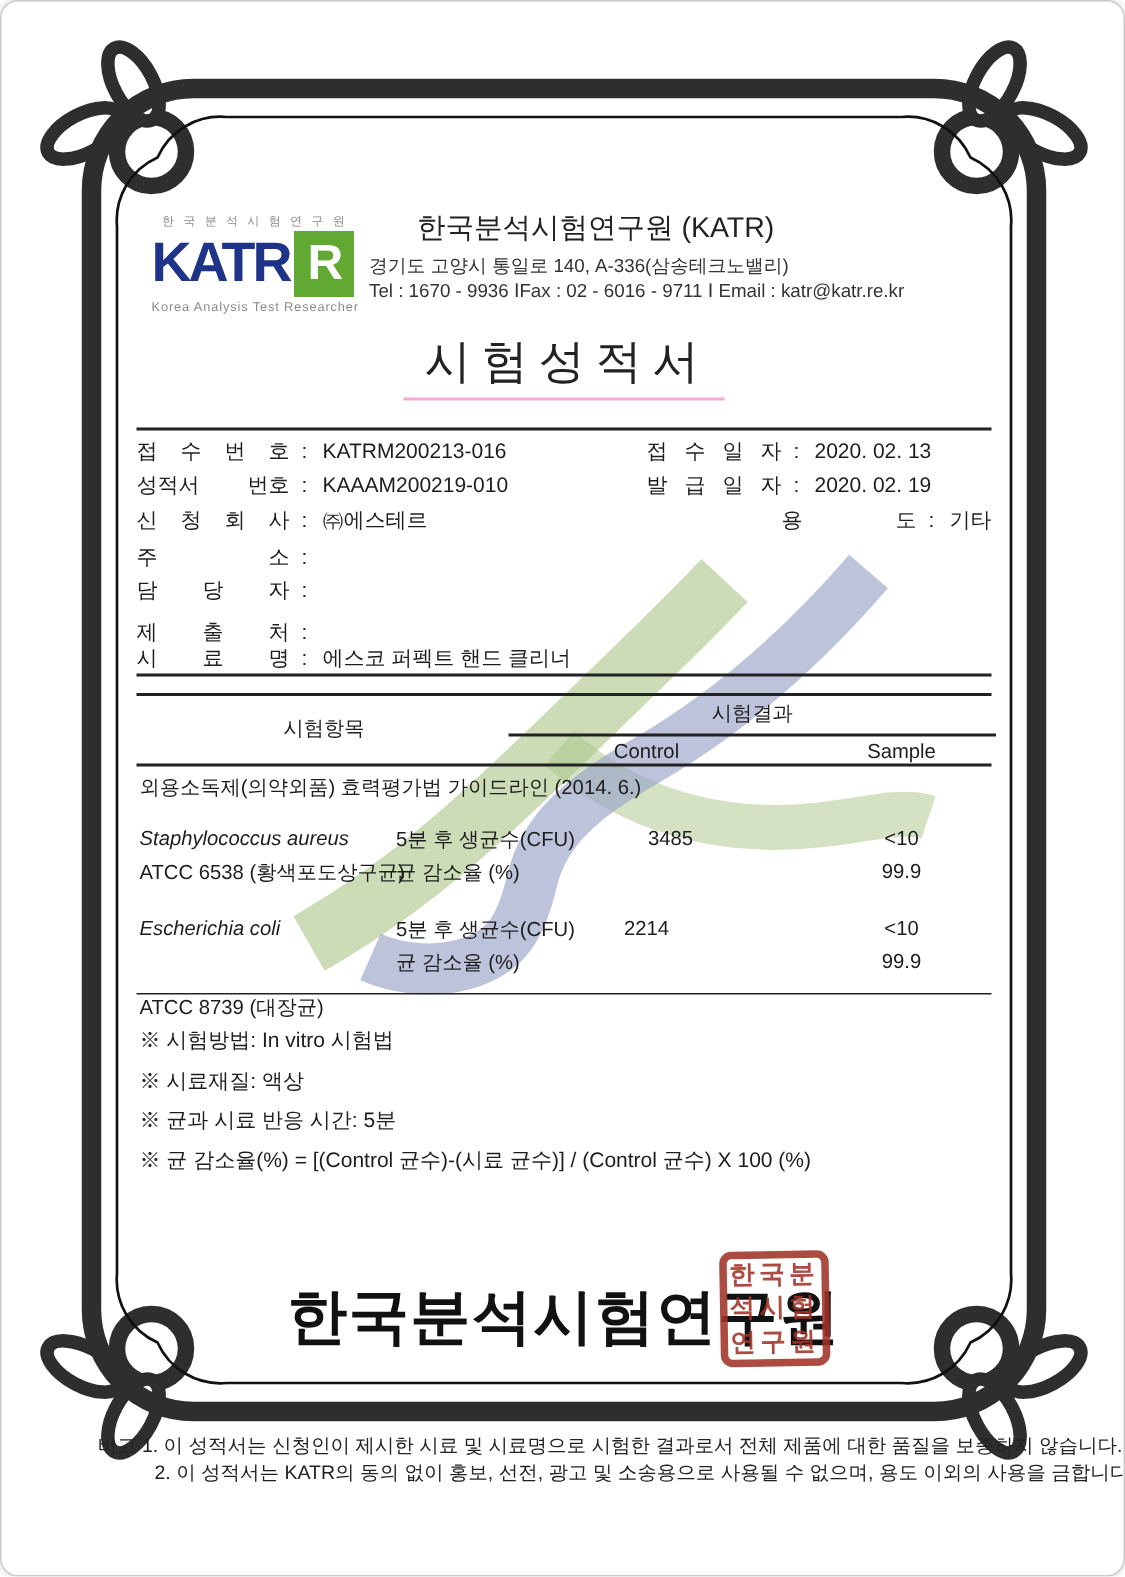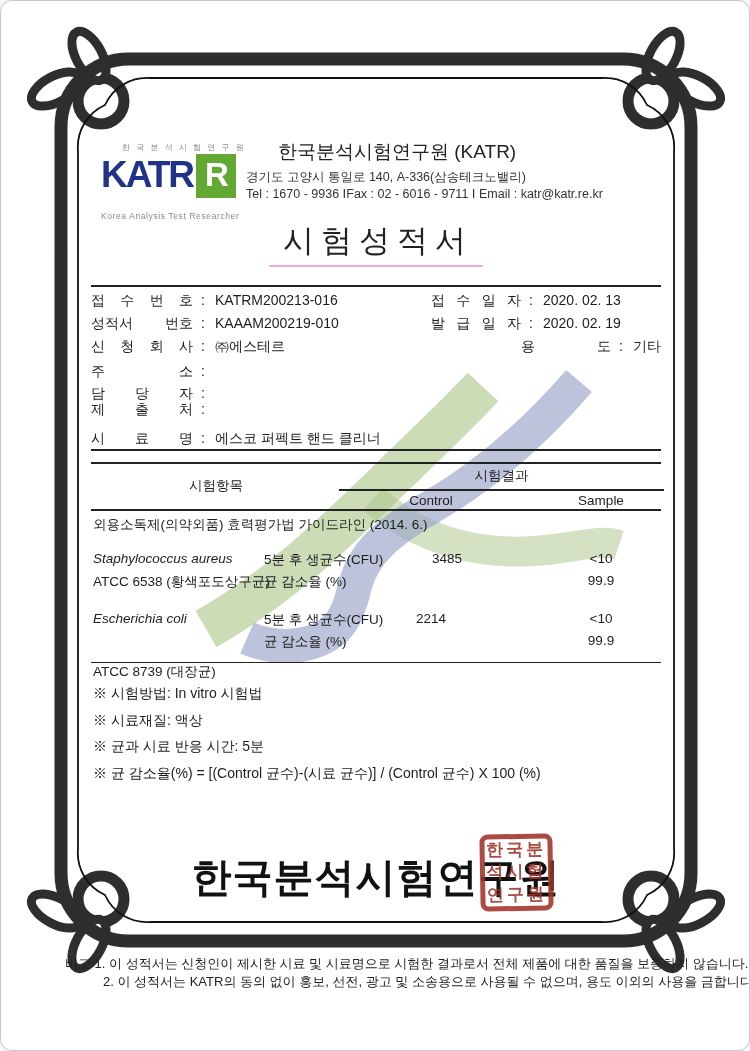--- a/index.html
+++ b/index.html
@@ -9,26 +9,26 @@
     overflow:hidden; font-family:"Liberation Sans", sans-serif; color:#1d1d1d;
     box-shadow:0 0 6px rgba(0,0,0,.15);
   }
   svg.frame, svg.watermark { position:absolute; left:0; top:0; }
   svg.watermark { z-index:0; }
   svg.frame { z-index:1; }
   .content { position:absolute; inset:0; z-index:2; }
 
   
   .logo { position:absolute; left:100px; top:141px; width:150px; }
-  .logo-top { font-size:8px; color:#8a8a8a; letter-spacing:2px; white-space:nowrap; margin-left:21px; }
+  .logo-top { font-size:8px; color:#8a8a8a; letter-spacing:2px; white-space:nowrap; margin-left:7px; }
   .logo-main { position:relative; height:44px; }
   .green-box { position:absolute; left:95px; top:1px; width:40px; height:44px; background:#61a933; }
   .white-r { position:absolute; left:9px; top:2px; font-size:33px; font-weight:800; color:#fff; font-style:normal; }
   .katr-text { position:absolute; left:0; top:1px; font-size:37px; font-weight:800; color:#1f3488; letter-spacing:-2px; }
-  .logo-caption { font-size:8.5px; color:#8a8a8a; letter-spacing:.6px; margin-top:14px; white-space:nowrap; }
+  .logo-caption { font-size:8.5px; color:#8a8a8a; letter-spacing:.6px; margin-top:2px; white-space:nowrap; }
 
   
   .header-text { position:absolute; left:245px; top:138px; width:420px; }
   .header-org { font-size:19px; color:#222; margin-bottom:4px;margin-left:32px; }
   .header-addr, .header-contact { font-size:12.5px; color:#333; line-height:17px; white-space:nowrap; }
 
   
   .title-wrap { position:absolute; left:90px; top:219px; width:570px; text-align:center; }
   .title { display:inline-block; font-size:31px; letter-spacing:7px; color:#222;
            border-bottom:2px solid #f9a8d4; padding:0 10px 3px 14px; }
@@ -155,21 +155,21 @@
     <div class="frow" style="top:362px;">
       <span class="flabel">주 소</span>
       <span class="colon">:</span>
       <span class="fval"></span>
     </div>
     <div class="frow" style="top:384px;">
       <span class="flabel">담 당 자</span>
       <span class="colon">:</span>
       <span class="fval"></span>
     </div>
-    <div class="frow" style="top:400px;">
+    <div class="frow" style="top:412px;">
       <span class="flabel">제 출 처</span>
       <span class="colon">:</span>
       <span class="fval"></span>
     </div>
     <div class="frow" style="top:429px;">
       <span class="flabel">시 료 명</span>
       <span class="colon">:</span>
       <span class="fval">에스코 퍼펙트 핸드 클리너</span>
     </div>
 

